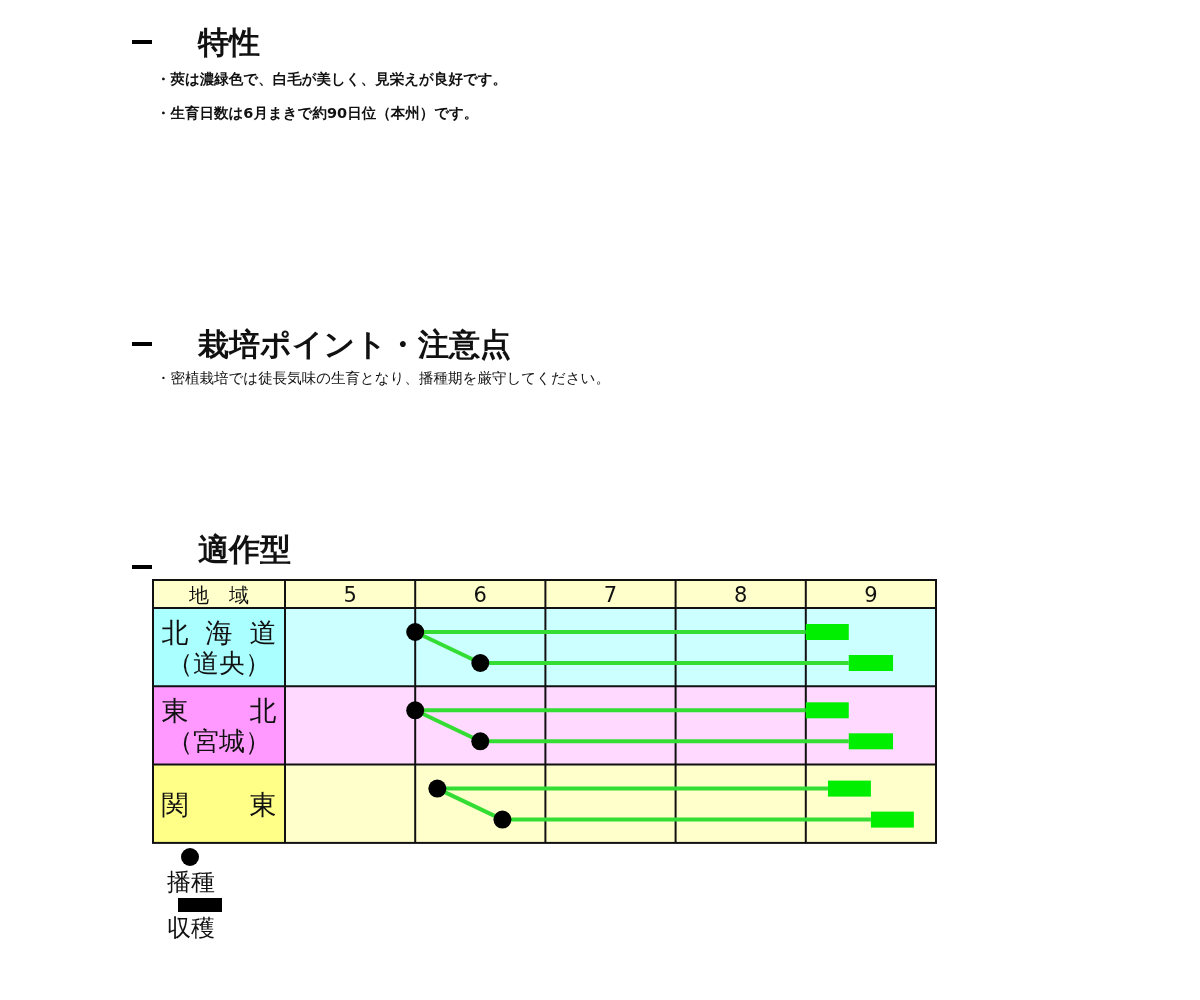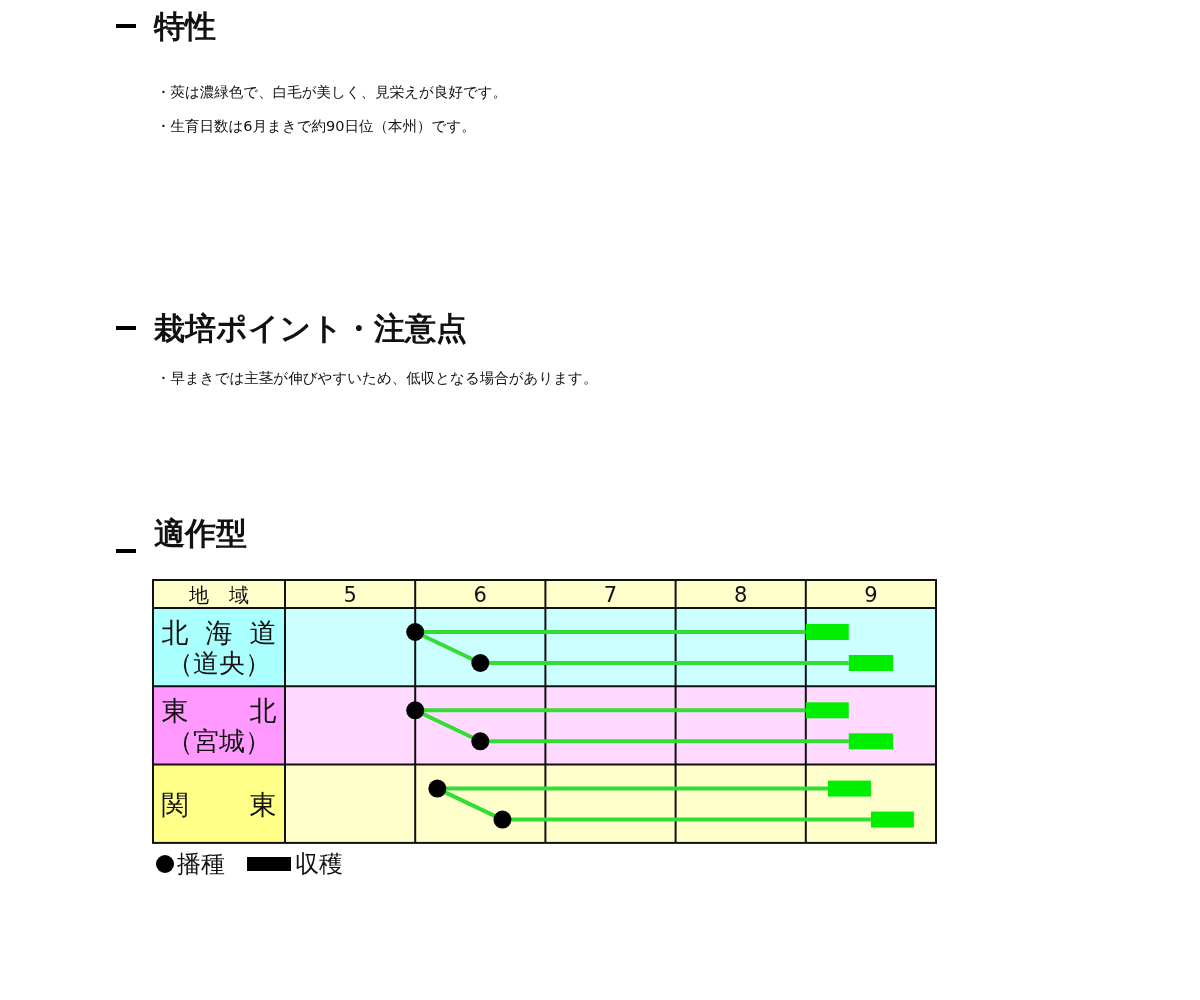--- a/index.html
+++ b/index.html
@@ -1,47 +1,47 @@
 <!DOCTYPE html>
 <html><head>
 <meta charset="utf-8">
 <style>
   html, body { margin:0; padding:0; background:#ffffff; }
   body { width:1200px; height:1000px; position:relative; overflow:hidden;
          font-family: "DejaVu Sans", "Liberation Sans", sans-serif; color:#111; }
-  .section-title { position:absolute; left:116px; margin:0; font-family:"DejaVu Serif","Liberation Serif",serif;
-         font-weight:bold; font-size:31px; line-height:40px; display:flex; align-items:center; }
+  .section-title { position:absolute; left:116px; margin:16px; font-family:"DejaVu Serif","Liberation Serif",serif;
+         font-weight:bold; font-size:31px; line-height:40px; display:flex; align-items:center;gap:28px; }
   .dash { display:inline-block; width:20px; height:4px; background:#000; margin-right:18px; }
   .bullets { position:absolute; left:156px; margin:0; padding:0; list-style:none; font-size:14.5px; }
   .bullets li { height:34px; line-height:34px; white-space:nowrap; }
   .bullets li::before { content:"・"; }
   #chart { position:absolute; left:0; top:0; }
-  .legend { position:absolute; left:156px; top:848px; font-size:24px; display:flex; align-items:center; }
+  .legend { position:absolute; left:156px; top:848px; font-size:24px; display:flex; align-items:center;flex-direction:column; }
   .legend .dot { width:18px; height:18px; border-radius:50%; background:#000; display:inline-block; margin-right:3px; }
   .legend .bar { width:44px; height:14px; background:#000; display:inline-block; margin-left:22px; margin-right:4px; }
   svg text { font-family:"DejaVu Sans","Liberation Sans",sans-serif; }
 </style>
 </head>
 <body>
 
 <h2 class="section-title" style="top:6px;">
   <span class="dash"></span>
   <span>特性</span>
 </h2>
-<ul class="bullets" style="top:75px;">
+<ul class="bullets" style="top:62px;font-weight:bold;">
   <li>莢は濃緑色で、白毛が美しく、見栄えが良好です。</li>
   <li>生育日数は6月まきで約90日位（本州）です。</li>
 </ul>
 
 <h2 class="section-title" style="top:308px;">
   <span class="dash"></span>
   <span>栽培ポイント・注意点</span>
 </h2>
 <ul class="bullets" style="top:361px;">
-  <li>早まきでは主茎が伸びやすいため、低収となる場合があります。</li>
+  <li>密植栽培では徒長気味の生育となり、播種期を厳守してください。</li>
 </ul>
 
 <h2 class="section-title" style="top:513px;align-items:flex-end;">
   <span class="dash"></span>
   <span>適作型</span>
 </h2>
 
 <svg id="chart" width="1200" height="1000">
     <rect x="153" y="580" width="783" height="28" fill="#ffffcc"></rect>
     <text x="219" y="602" text-anchor="middle" font-size="20" fill="#111">地　域</text>

